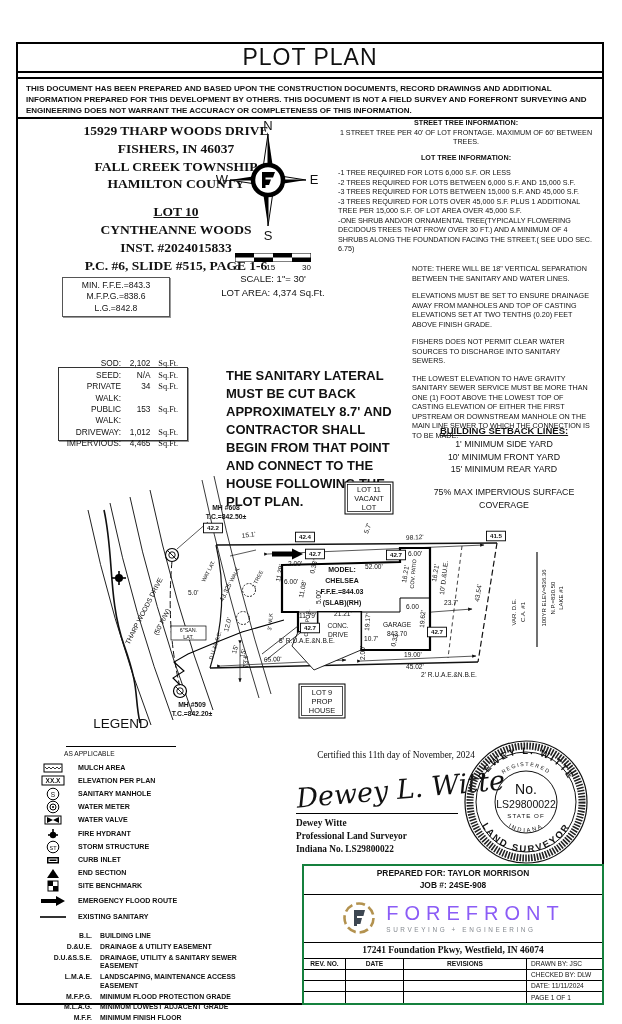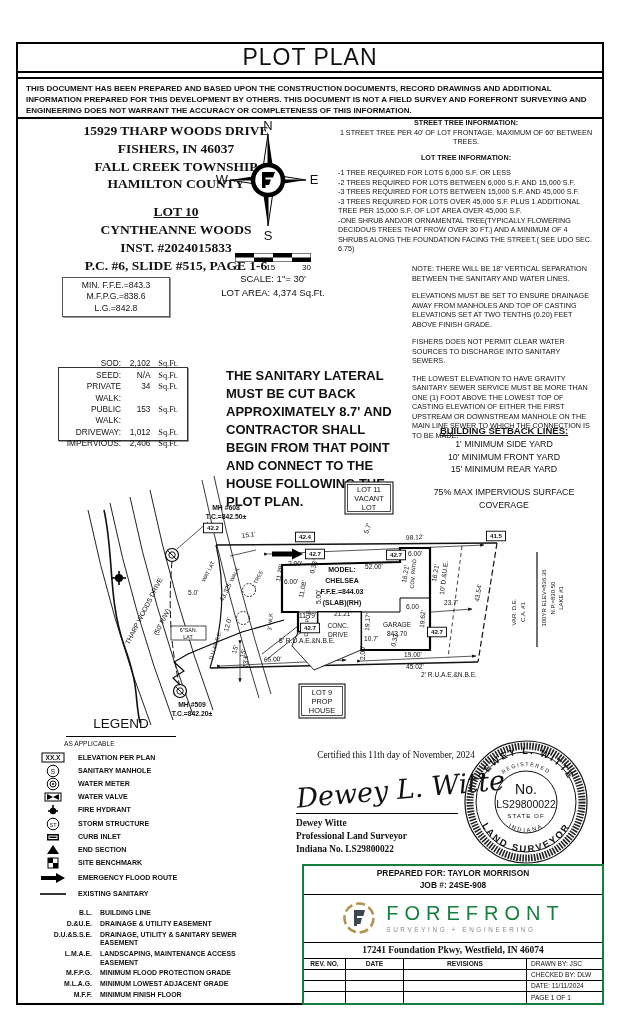--- a/index.html
+++ b/index.html
@@ -31,39 +31,39 @@
   #setbacks .t{font-weight:bold;text-decoration:underline;font-size:9.5px;}
   #impervious{margin-top:10px;}
   #qty-box{left:58px;top:367px;width:130px;height:74px;border:1.5px solid #333;box-shadow:1px 1px 0 #999;
            display:flex;flex-direction:column;justify-content:center;padding:2px 5px;box-sizing:border-box;}
   .qrow{display:flex;font-size:8.3px;line-height:1.38;}
   .qlabel{width:58px;text-align:right;}
   .qval{width:30px;text-align:right;padding-right:4px;}
   .qunit{width:28px;text-align:center;font-family:Liberation Serif, serif;}
   #san-note{left:226px;top:367px;width:166px;font-size:13px;font-weight:bold;line-height:1.38;}
   #legend{left:40px;top:716px;width:244px;}
-  #legend-title{width:110px;margin-left:26px;text-align:center;font-size:13.5px;border-bottom:1.5px solid #000;padding-bottom:5px;}
+  #legend-title{width:110px;margin-left:26px;text-align:center;font-size:13.5px;border-bottom:1.5px solid #000;padding-bottom:15px;}
   #legend-sub{font-size:6.6px;margin:3px 0 4px 24px;}
   .lrow{display:flex;align-items:center;height:13.2px;}
   .lic{width:26px;display:flex;justify-content:center;align-items:center;flex:none;}
   .llabel{font-size:7.1px;font-weight:bold;padding-left:12px;}
   .arow{display:flex;font-size:6.9px;font-weight:bold;line-height:1.25;margin-top:2.2px;}
   .aabbr{width:52px;text-align:right;flex:none;padding-right:8px;}
   .atext{width:170px;}
   #cert{left:296px;top:750px;width:200px;}
   #cert-line{font-size:9.3px;text-align:center;}
   #signature{font-family:"DejaVu Serif",serif;font-style:italic;font-size:27px;transform:rotate(-5deg);
              margin:14px 0 0 0;white-space:nowrap;}
   #sig-rule{width:162px;border-top:1px solid #000;margin-top:8px;}
   #cert-names{font-size:9.3px;font-weight:bold;line-height:1.4;margin-top:3px;}
   #footer{left:302px;top:864px;width:302px;height:141px;border:2px solid #15803d;box-sizing:border-box;
           display:flex;flex-direction:column;}
   #prep{border-bottom:1.5px solid #000;text-align:center;font-weight:bold;font-size:8.4px;line-height:1.4;padding:2px 0;}
   #brandrow{border-bottom:1.5px solid #000;display:flex;align-items:center;justify-content:center;gap:9px;height:47px;}
-  #wordmark{font-size:20px;letter-spacing:6px;color:#15803d;font-weight:400;line-height:1;}
+  #wordmark{font-size:20px;letter-spacing:6px;color:#8b5cf6;font-weight:400;line-height:1;}
   #brandsub{font-size:6.4px;letter-spacing:2.6px;color:#858a90;margin-top:3px;}
   #addr-row{border-bottom:1.5px solid #000;text-align:center;font-weight:bold;font-size:9.5px;padding:2.5px 0;
             font-family:"Liberation Serif",serif;}
   #revgrid{flex:1;display:grid;grid-template-columns:42px 58px 123px 1fr;grid-template-rows:repeat(4,1fr);font-size:6.6px;}
   #revgrid div{border-right:1px solid #000;border-bottom:1px solid #000;display:flex;align-items:center;justify-content:center;}
   #revgrid div.rt{justify-content:flex-start;padding-left:4px;border-right:none;}
   #revgrid div.nob{border-bottom:none;}
   #revgrid .hd{font-weight:bold;}
   svg text{font-family:"Liberation Sans",sans-serif;fill:#111;}
   .dim{font-size:6.6px;}
@@ -194,21 +194,21 @@
         <span class="qval">153</span>
         <span class="qunit">Sq.Ft.</span>
       </div>
     <div class="qrow">
         <span class="qlabel">DRIVEWAY:</span>
         <span class="qval">1,012</span>
         <span class="qunit">Sq.Ft.</span>
       </div>
     <div class="qrow">
         <span class="qlabel">IMPERVIOUS:</span>
-        <span class="qval">2,406</span>
+        <span class="qval">4,465</span>
         <span class="qunit">Sq.Ft.</span>
       </div>
   </div>
 
   <div id="san-note" class="abs">
     <span>THE SANITARY LATERAL MUST BE CUT BACK APPROXIMATELY 8.7' AND CONTRACTOR SHALL BEGIN FROM THAT POINT AND CONNECT TO THE HOUSE FOLLOWING THE PLOT PLAN.</span>
   </div>
 
   <svg class="abs" style="left:16px;top:470px;" width="590" height="262" viewBox="0 0 590 262">
     <defs>
@@ -417,20 +417,29 @@
       <text x="207" y="132" class="dim" transform="rotate(-63 207 132)">43.32'</text>
     </g>
   </svg>
 
   <div id="legend" class="abs">
     <div id="legend-title">LEGEND</div>
     <div id="legend-sub">AS APPLICABLE</div>
 
     <div class="lrow">
       <span class="lic">
+          <svg width="20" height="10">
+            <rect x="1" y="1" width="18" height="8" fill="none" stroke="#000"></rect>
+            <path d="M2 4 l2 2 2 -2 2 2 2 -2 2 2 2 -2 2 2 2 -2" stroke="#000" fill="none" stroke-width="0.8"></path>
+          </svg>
+        </span>
+      <span class="llabel">MULCH AREA</span>
+    </div>
+    <div class="lrow">
+      <span class="lic">
           <svg width="24" height="11">
             <rect x="1" y="1" width="22" height="9" fill="none" stroke="#000"></rect>
             <text x="12" y="8" text-anchor="middle" font-size="6.5" font-weight="bold">XX.X</text>
           </svg>
         </span>
       <span class="llabel">ELEVATION PER PLAN</span>
     </div>
     <div class="lrow">
       <span class="lic">
           <svg width="14" height="14">

